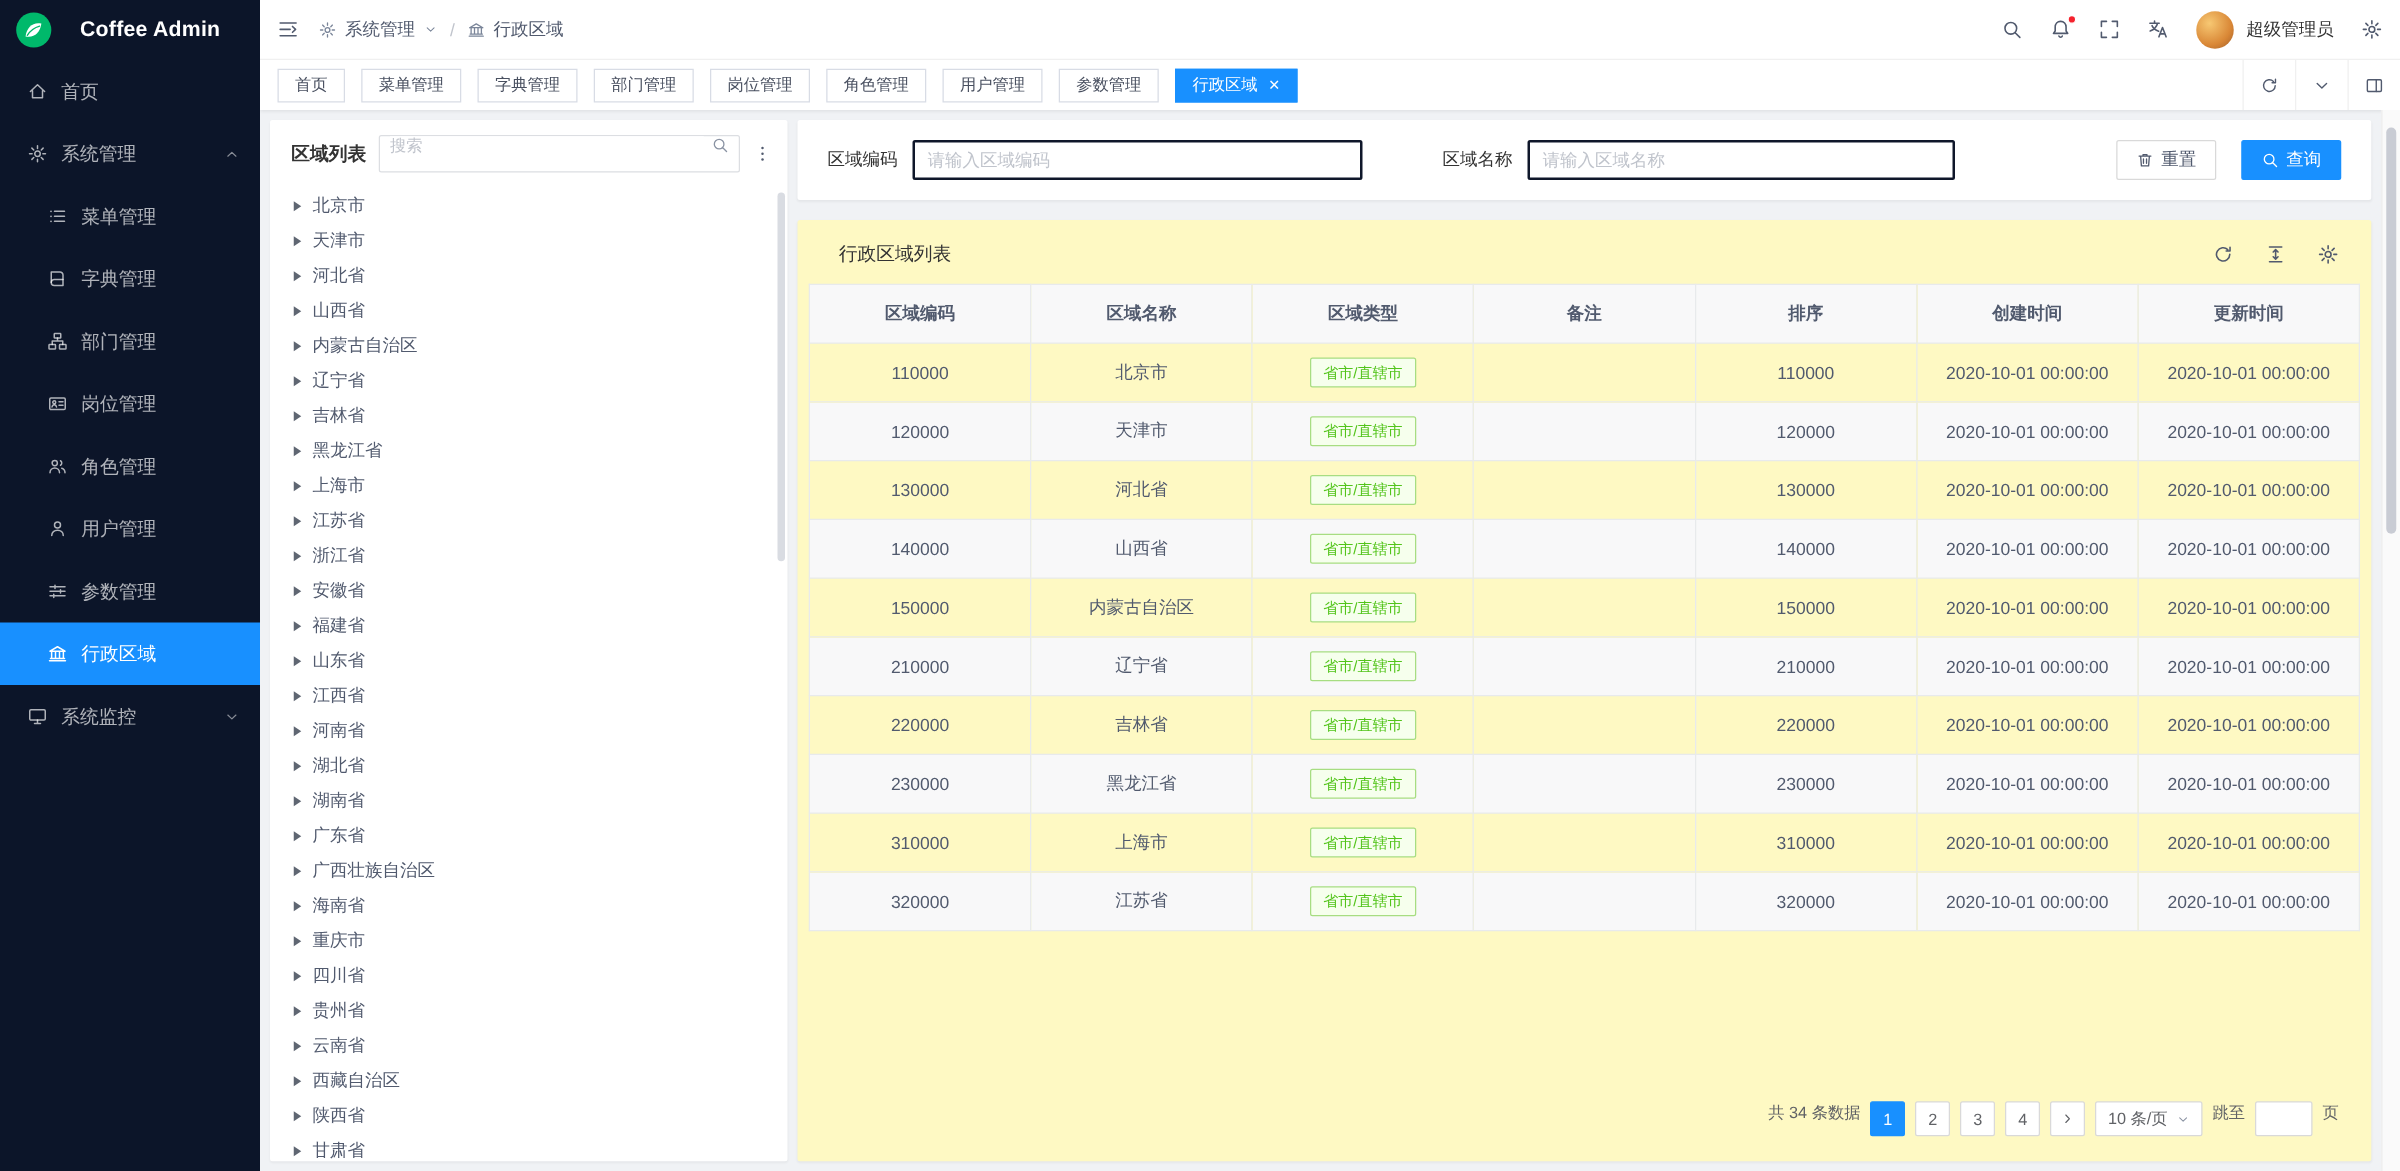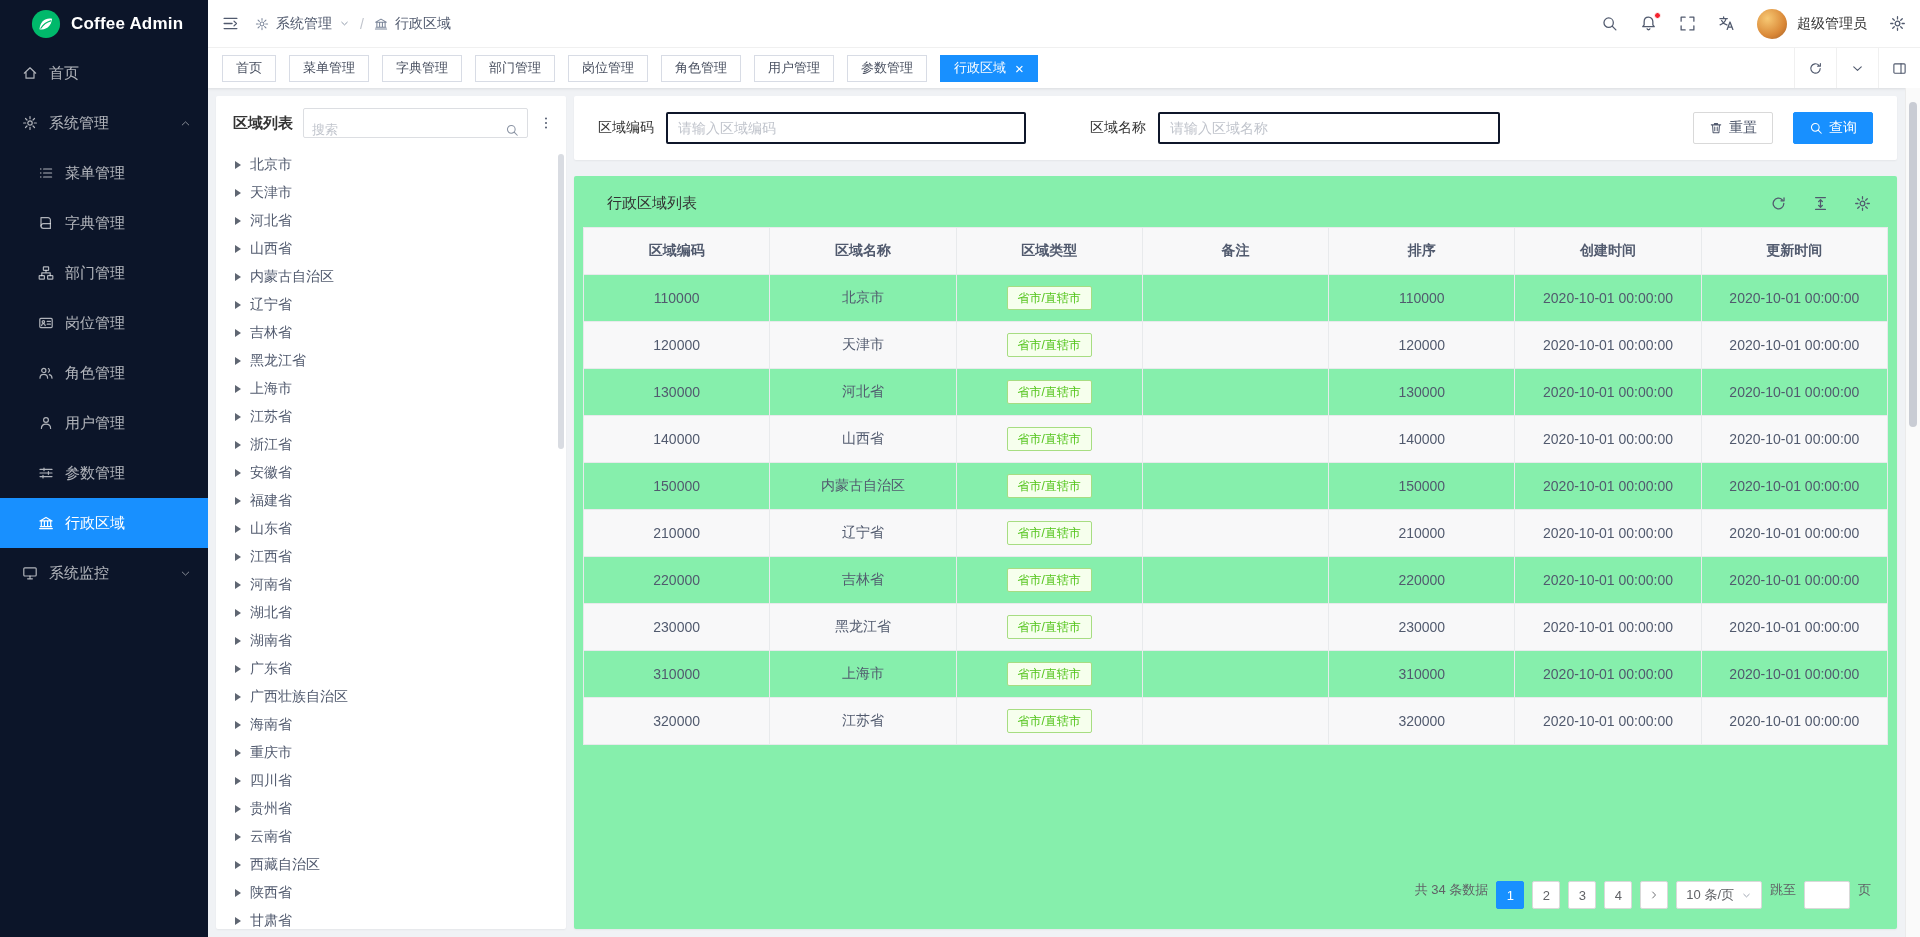--- a/index.html
+++ b/index.html
@@ -3,21 +3,21 @@
 <meta charset="utf-8">
 <style>
   *{box-sizing:border-box;margin:0;padding:0}
   html,body{width:1920px;height:937px;overflow:hidden;background:#f0f2f5;
     font-family:"Liberation Sans","DejaVu Sans",sans-serif;font-size:14px;color:#515a6e}
   .icon{display:inline-flex;align-items:center;justify-content:center;width:16px;height:16px;flex:none}
   .icon svg{width:100%;height:100%}
 
   
   .sidebar{position:fixed;left:0;top:0;bottom:0;width:208px;background:#0c1529;z-index:20}
-  .logo{height:48px;display:flex;align-items:center;gap:10px;padding-left:31px}
+  .logo{height:48px;display:flex;align-items:center;gap:22px;padding-left:12px}
   .logo .icon{width:30px;height:30px}
   .logo-text{color:#fff;font-size:17px;font-weight:bold;letter-spacing:.2px}
   .menu-item{height:50px;display:flex;align-items:center;gap:11px;padding:0 16px 0 22px;
     color:rgba(255,255,255,.68);font-size:15px;cursor:pointer}
   .menu-item.sub{padding-left:38px}
   .menu-item.active{background:var(--primary,#1890ff);color:#fff}
   .mi-caret{margin-left:auto;opacity:.75;width:13px;height:13px}
 
   
   .header{position:fixed;left:208px;top:0;right:0;height:48px;background:#fff;display:flex;
@@ -43,25 +43,25 @@
   .tag.active{background:var(--primary,#1890ff);border-color:var(--primary,#1890ff);color:#fff}
   .tag-close{margin-left:9px;font-size:15px;line-height:1;cursor:pointer}
   .tab-tools{margin-left:auto;display:flex;align-items:center;height:100%}
   .tab-tool{width:42px;height:100%;display:flex;align-items:center;justify-content:center;
     border-left:1px solid #f0f0f0;color:#515a6e;cursor:pointer}
   .tab-tool svg{width:15px;height:15px}
 
   
   .content{position:fixed;left:208px;top:88px;right:15px;bottom:0;padding:8px;display:flex;gap:8px;overflow:hidden}
 
-  .tree-card{width:350px;background:#fff;border-radius:2px;display:flex;flex-direction:column;
+  .tree-card{width:414px;background:#fff;border-radius:2px;display:flex;flex-direction:column;
     position:relative;box-shadow:0 1px 2px rgba(0,0,0,.05)}
   .tree-head{display:flex;align-items:center;gap:10px;padding:12px 12px 10px 17px}
   .tree-title{font-weight:bold;color:#333;font-size:15px;white-space:nowrap}
-  .tree-search{flex:1;display:flex;align-items:flex-end;border:1px solid #dcdee2;border-radius:2px;
+  .tree-search{flex:1;display:flex;align-items:flex-start;border:1px solid #dcdee2;border-radius:2px;
     height:30px;padding:0 8px;gap:6px}
   .tree-search input{border:none;outline:none;flex:1;min-width:0;font-size:13px;color:#515a6e;font-family:inherit}
   .tree-search input::placeholder,.f-input::placeholder,.jump-input::placeholder{color:#c0c4cc}
   .tree-search .icon{width:14px;height:14px;color:#8a93a3;cursor:pointer}
   .tree-more{color:#515a6e;cursor:pointer}
   .tree-list{flex:1;overflow:hidden;padding:3px 0}
   .tree-node{height:28px;display:flex;align-items:center;gap:9px;padding-left:19px;cursor:pointer;color:#515a6e}
   .tree-caret{width:0;height:0;border-top:4px solid transparent;border-bottom:4px solid transparent;
     border-left:6px solid #5f6672;flex:none}
   .tree-scroll{position:absolute;right:2px;top:58px;width:6px;height:295px;background:#d9dce2;border-radius:3px}
@@ -74,21 +74,21 @@
   .f-input{height:32px;border:2px solid #0f172a;border-radius:2px;padding:2px 10px;font-size:14px;
     color:#515a6e;outline:none;font-family:inherit}
   .f-input.w1{width:360px;margin-right:64px}
   .f-input.w2{width:342px}
   .f-actions{margin-left:auto;display:flex;gap:20px}
   .btn{height:32px;display:inline-flex;align-items:center;gap:6px;padding:0 15px;border:1px solid #d9d9d9;
     border-radius:2px;background:#fff;color:#515a6e;font-size:14px;cursor:pointer;font-family:inherit}
   .btn .icon{width:14px;height:14px}
   .btn-primary{background:var(--primary,#1890ff);border-color:var(--primary,#1890ff);color:#fff}
 
-  .table-card{background:#86efac;border-radius:2px;flex:1;display:flex;flex-direction:column;
+  .table-card{background:#fef9c3;border-radius:2px;flex:1;display:flex;flex-direction:column;
     box-shadow:0 1px 2px rgba(0,0,0,.05);overflow:hidden}
   .card-head{display:flex;align-items:center;padding:18px 26px 14px 33px}
   .card-title{font-size:15px;color:#333}
   .card-tools{margin-left:auto;display:flex;gap:25px}
   .tbl-wrap{padding:0 9px}
   table{width:100%;border-collapse:collapse;table-layout:fixed}
   th,td{border:1px solid #e8eaec;height:47px;text-align:center;font-size:14px;color:#515a6e;
     overflow:hidden;white-space:nowrap}
   th{background:#f8f8f9;font-weight:bold}
   tr.even td{background:#f8f8f9}

